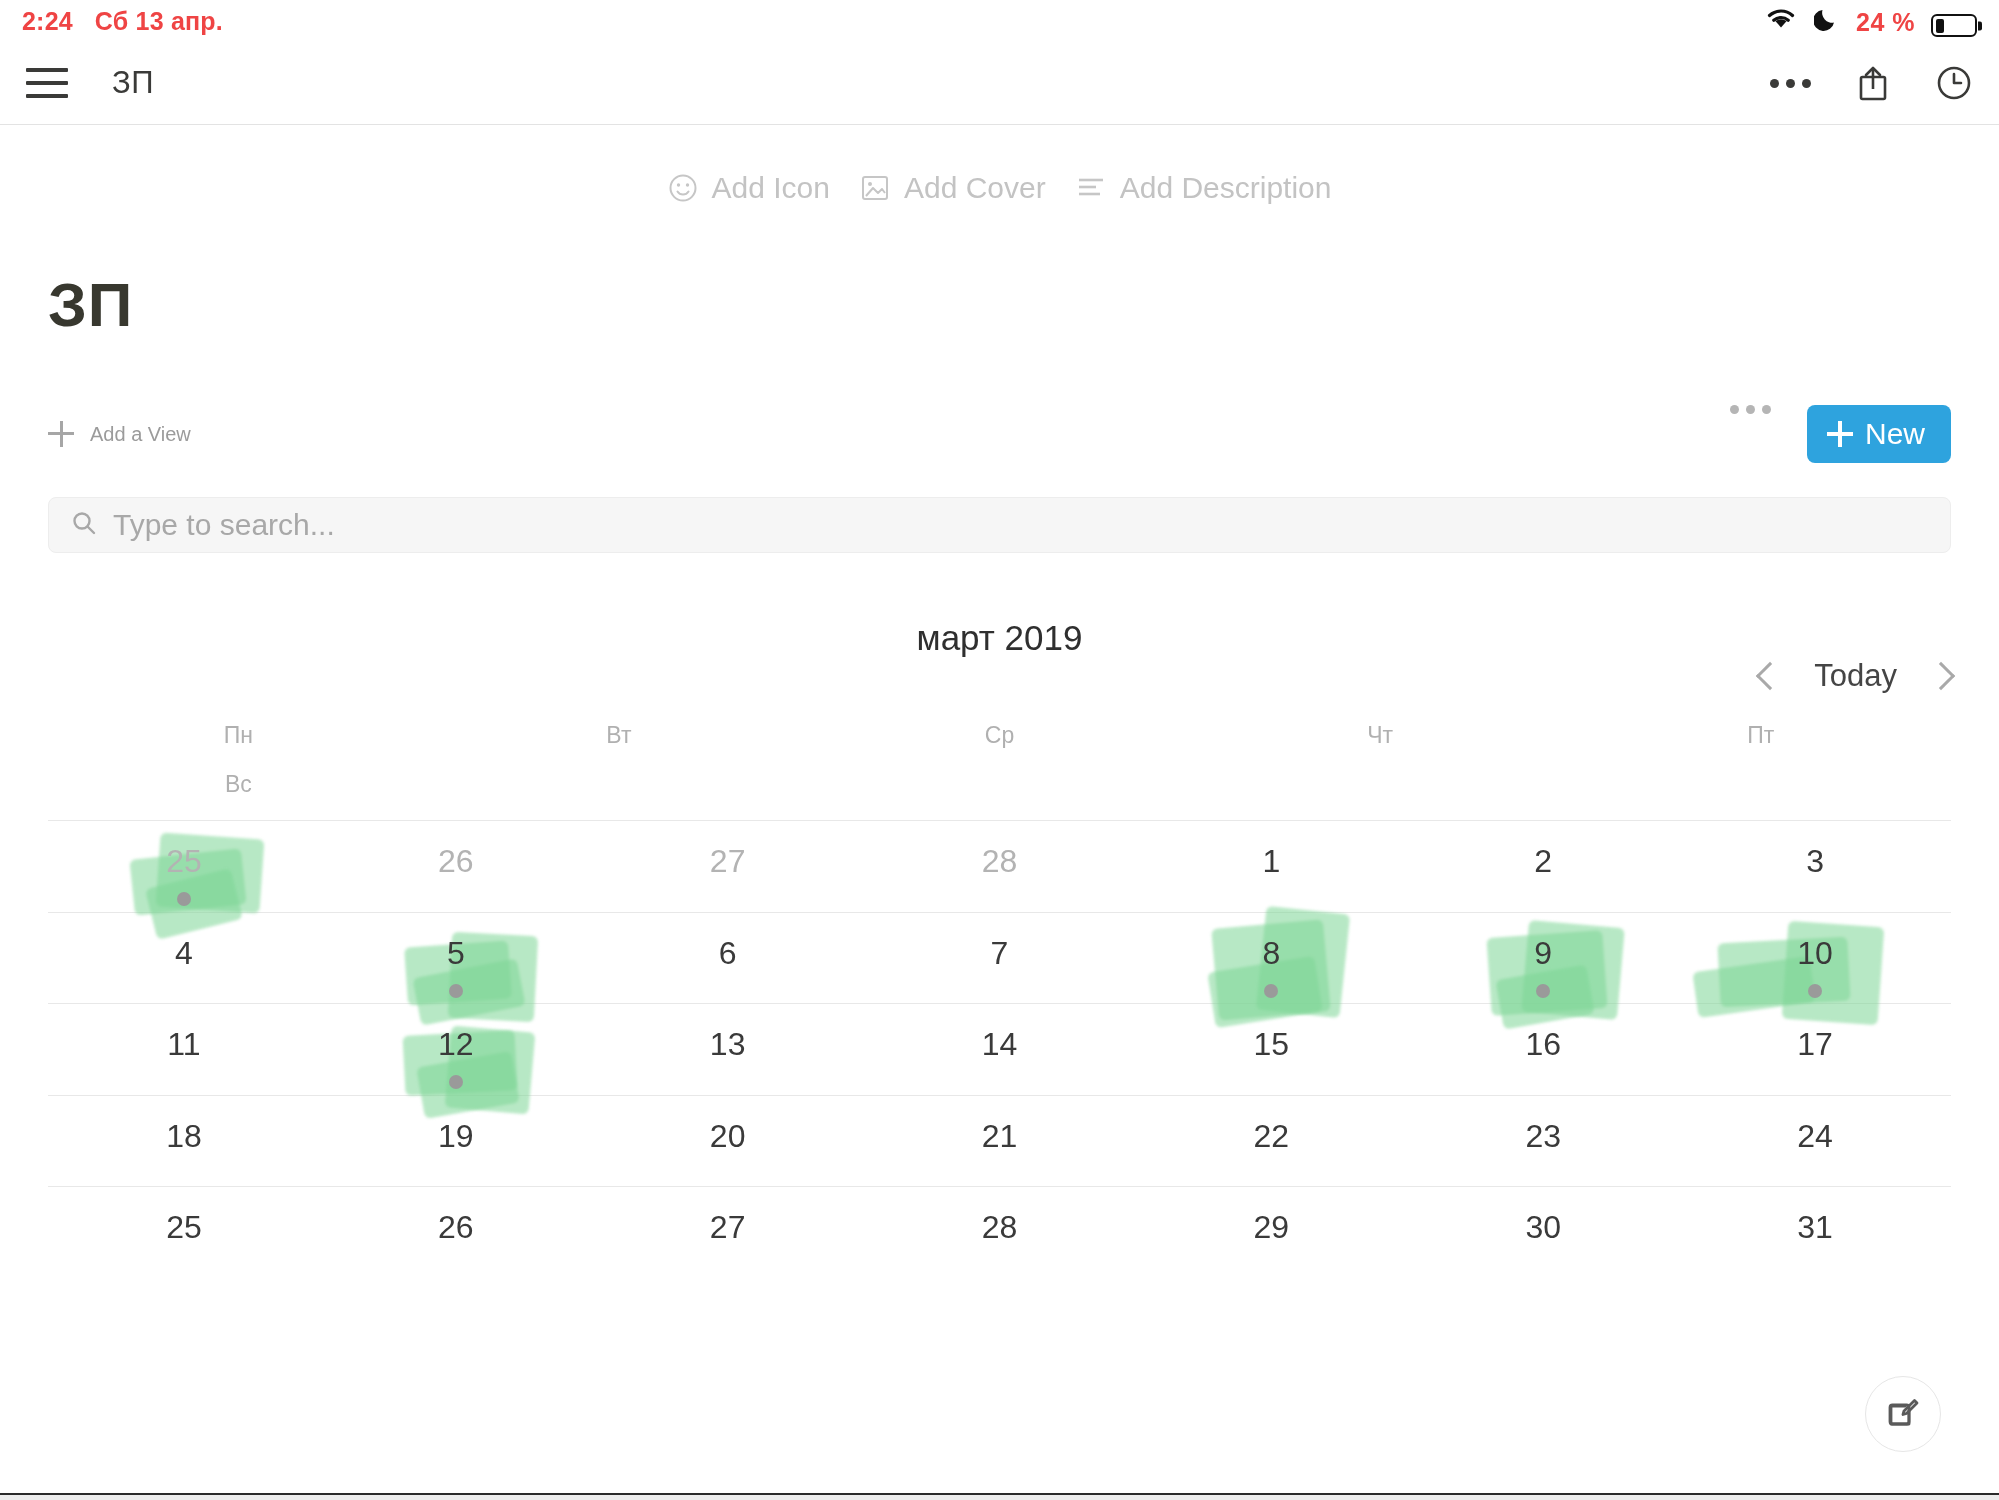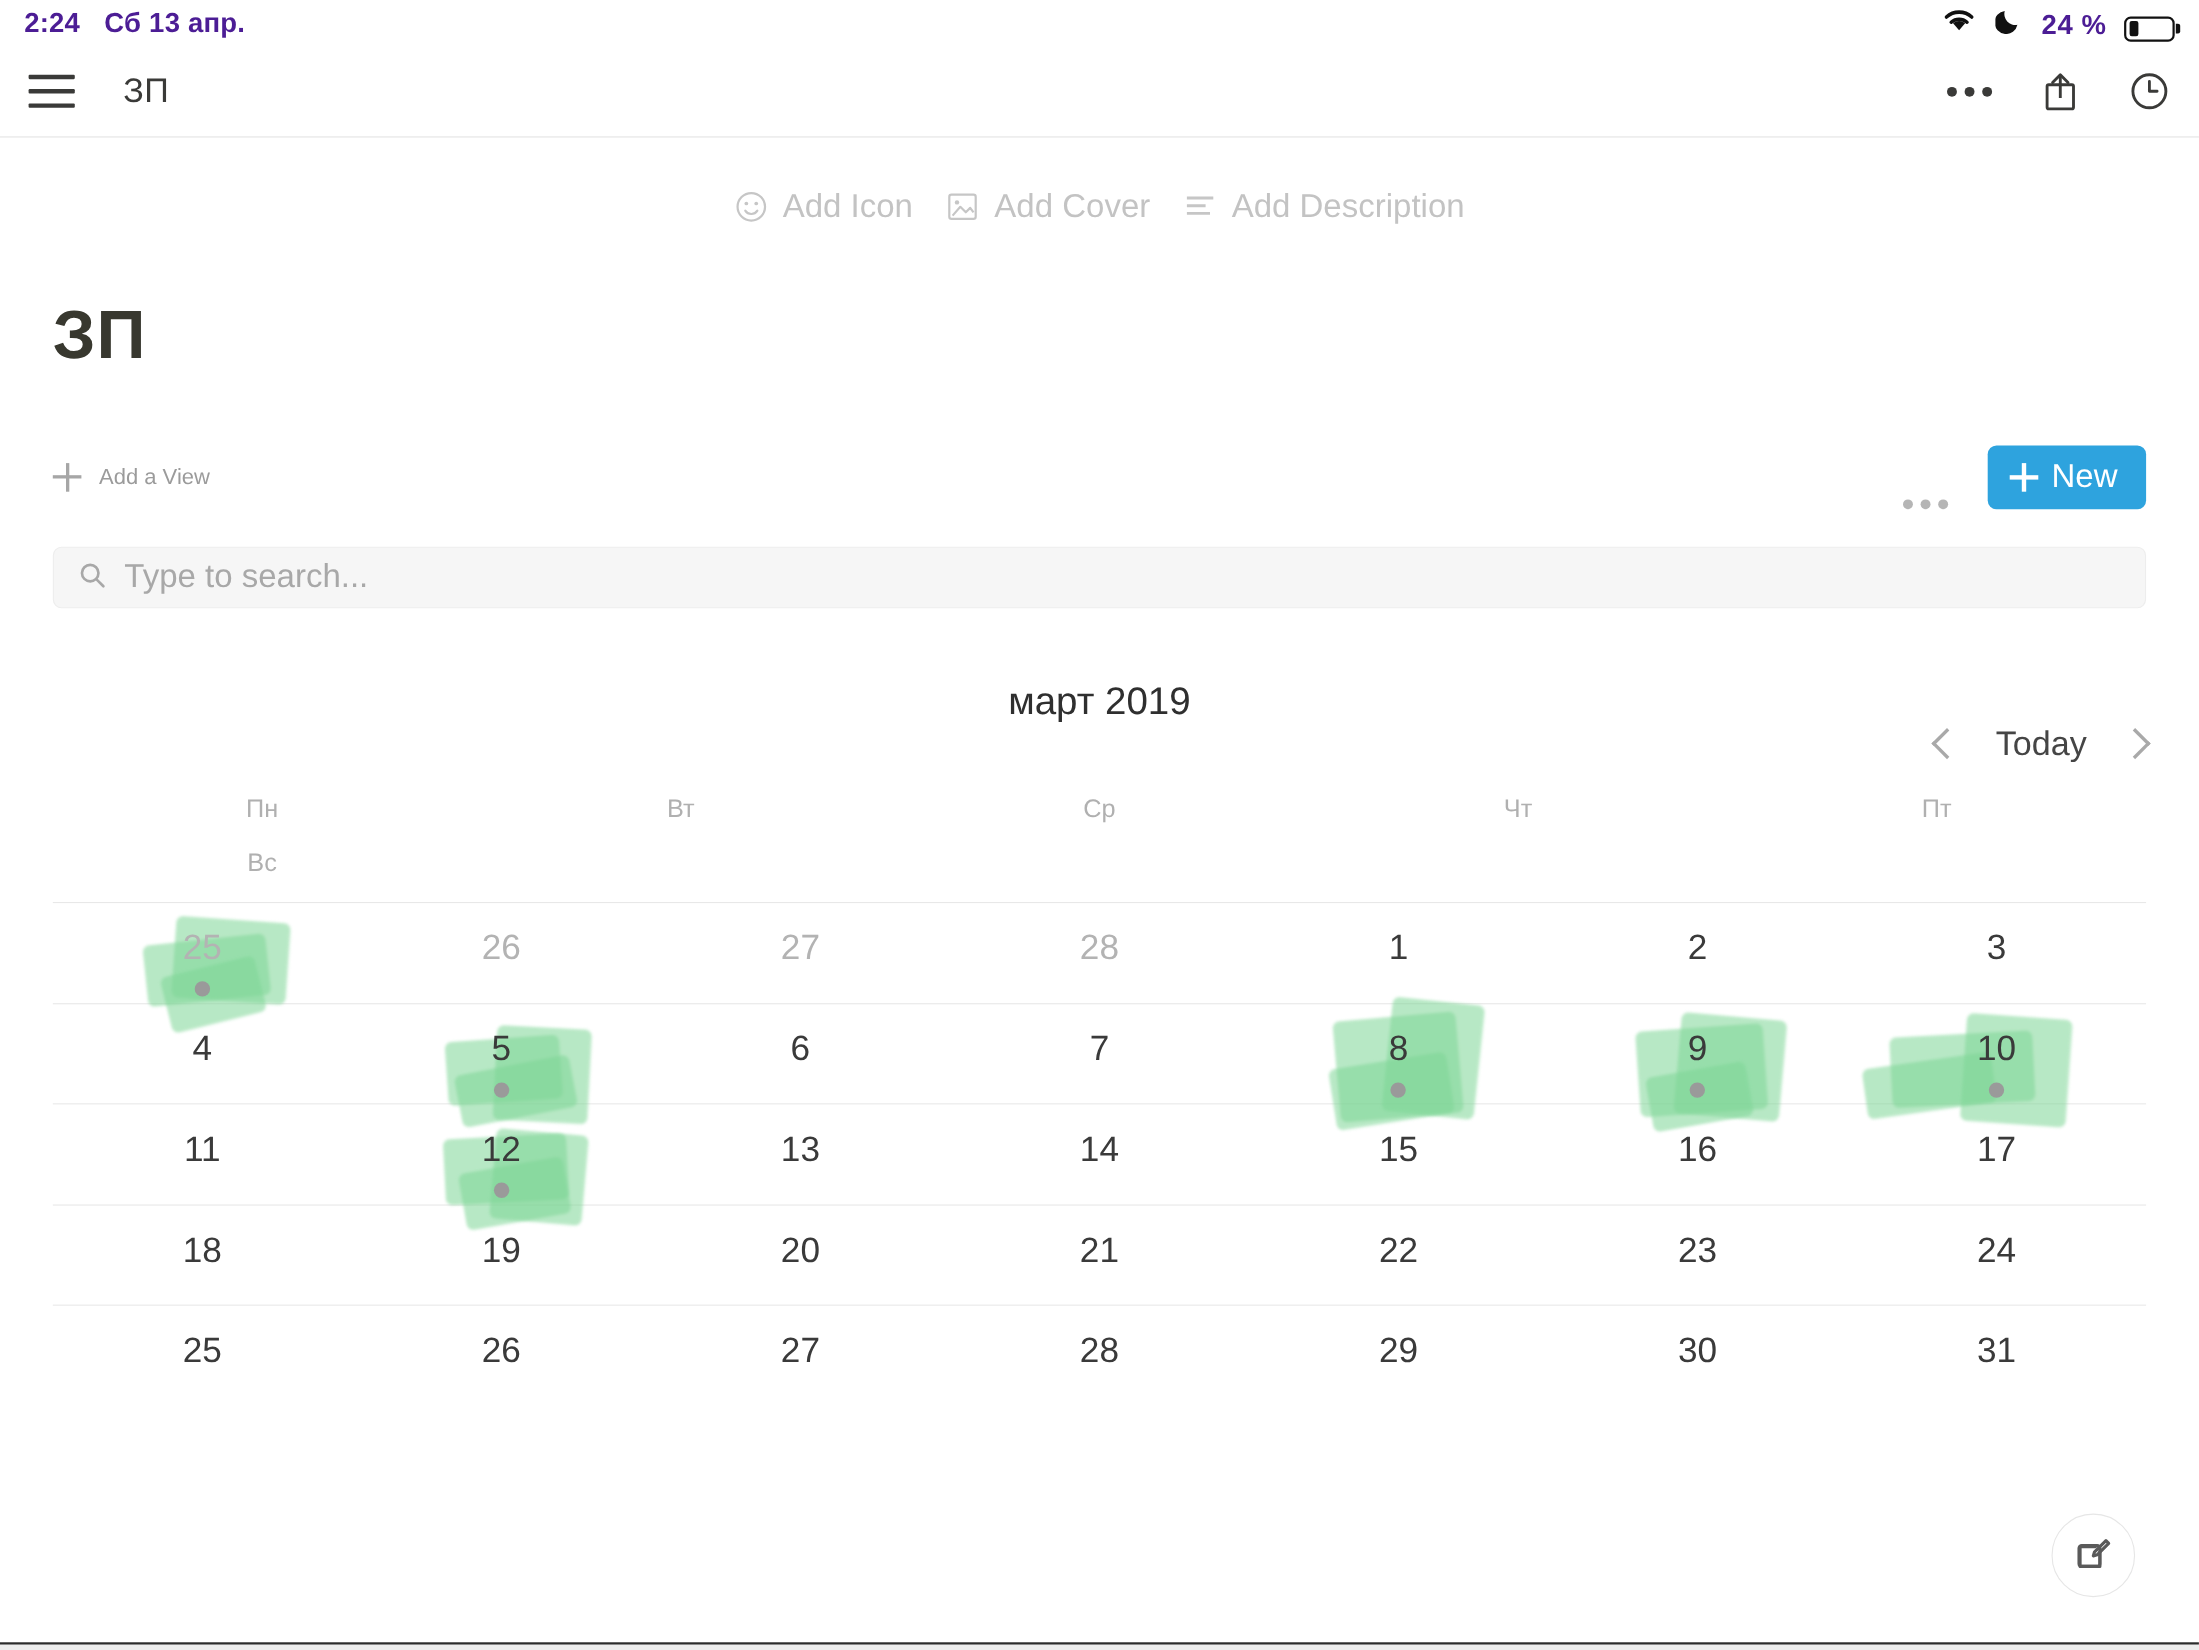--- a/index.html
+++ b/index.html
@@ -8,21 +8,21 @@
     background: #ffffff;
     font-family: "Liberation Sans", sans-serif;
     overflow: hidden;
   }
   .screen { position: relative; width: 1999px; height: 1500px; background: #fff; }
 
   
   .statusbar {
     position: absolute; top: 0; left: 0; width: 1999px; height: 42px;
     display: flex; align-items: center; padding: 0 22px;
-    font-size: 24px; color: #4c1d95; font-weight: 600;
+    font-size: 24px; color: #ef4444; font-weight: 600;
   }
   .sb-left { display: flex; align-items: baseline; gap: 22px; }
   .sb-time { font-size: 25px; letter-spacing: 0.2px; }
   .sb-date { font-size: 25px; letter-spacing: 0.2px; }
   .sb-right { margin-left: auto; display: flex; align-items: flex-end; gap: 16px; }
   .sb-pct { font-size: 25px; letter-spacing: 0.5px; }
   .battery {
     position: relative; width: 46px; height: 23px;
     border: 2.5px solid #111; border-radius: 6px; display: flex; align-items: center;
     padding: 2.5px;
@@ -66,21 +66,21 @@
   .viewbar {
     display: flex; align-items: center; margin: 65px 48px 0 48px;
   }
   .addview { display: flex; align-items: center; gap: 16px; color: #9b9b9b; font-size: 20px; cursor: pointer; }
   .plus-gray { position: relative; width: 26px; height: 26px; }
   .plus-gray::before, .plus-gray::after {
     content: ""; position: absolute; background: #a6a6a6;
   }
   .plus-gray::before { left: 0; top: 11px; width: 26px; height: 3px; }
   .plus-gray::after { top: 0; left: 11.5px; width: 3px; height: 26px; }
-  .viewbar-right { margin-left: auto; display: flex; align-items: flex-end; gap: 36px; }
+  .viewbar-right { margin-left: auto; display: flex; align-items: flex-start; gap: 36px; }
   .dots-gray { display: flex; gap: 7px; }
   .dots-gray i { width: 9px; height: 9px; border-radius: 50%; background: #b5b5b5; display: block; }
   .new-btn {
     display: flex; align-items: center; gap: 12px;
     background: #2ea3de; color: #fff; font-size: 30px;
     padding: 12px 26px 12px 20px; border-radius: 8px; cursor: pointer;
   }
   .plus-white { position: relative; width: 26px; height: 26px; }
   .plus-white::before, .plus-white::after { content: ""; position: absolute; background: #fff; }
   .plus-white::before { left: 0; top: 11px; width: 26px; height: 4px; }

